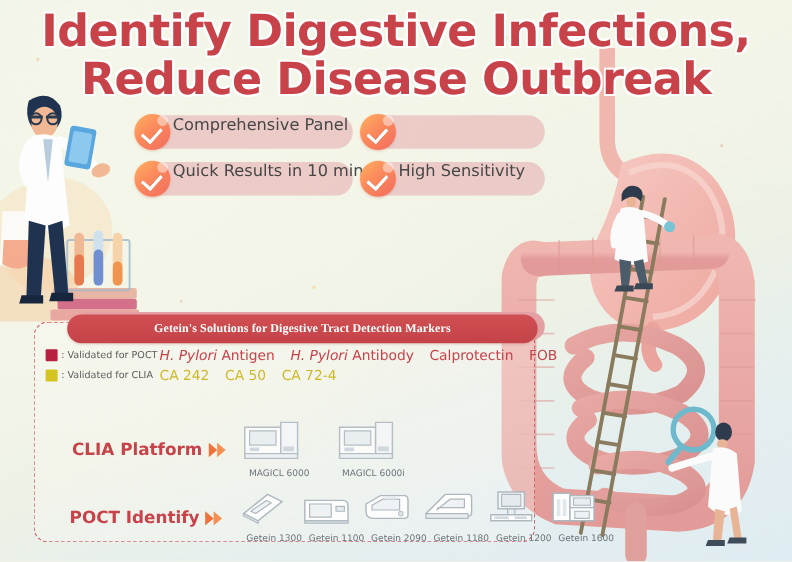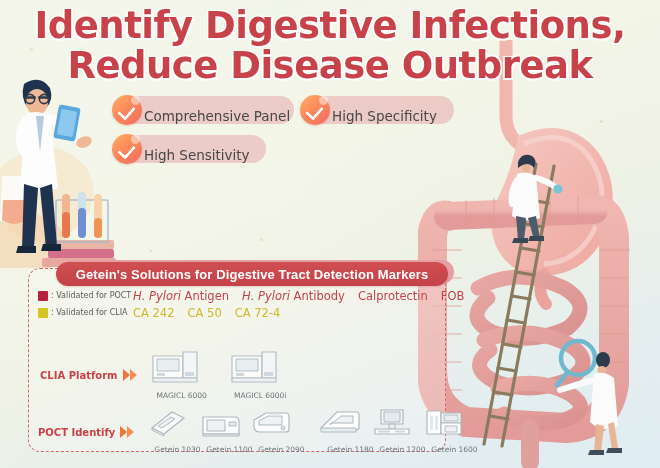--- a/index.html
+++ b/index.html
@@ -35,21 +35,21 @@
       1.6px -1.4px 0 #ffffff,
       -1.4px 1.6px 0 #ffffff;
   }
 
   
   .pills{position:absolute;left:114px;top:96px;width:350px;z-index:18;}
   .pillrow{display:flex;gap:8px;margin-bottom:11px;}
   .pill{
     position:relative;height:28px;border-radius:15px;
     background:rgba(233,187,187,.72);
-    display:flex;align-items:flex-end;
+    display:flex;align-items:flex-start;
     padding:0 14px 0 30px;
     box-sizing:border-box;
   }
   .pill.w1{width:180px;}
   .pill.w2{width:152px;}
   .pill .ptxt{
     font-size:13.5px;color:#474747;white-space:nowrap;
     font-family:"DejaVu Sans","Liberation Sans",sans-serif;
   }
   .chk{
@@ -85,22 +85,22 @@
     border-radius:12px;background:#e4a0a3;z-index:22;
   }
   .banner{
     position:absolute;left:56px;top:262px;width:392px;height:24px;
     border-radius:12px;
     background:linear-gradient(180deg,#cf4f52 0%,#c44348 100%);
     display:flex;align-items:center;justify-content:center;
     z-index:23;box-shadow:0 1px 2px rgba(150,60,60,.2);
   }
   .banner span{
-    font-family:Liberation Sans, sans-serif;
-    font-weight:bold;font-size:13px;color:#fff;letter-spacing:.1px;white-space:nowrap;
+    font-family:Liberation Serif, serif;
+    font-weight:bold;font-size:10px;color:#fff;letter-spacing:.1px;white-space:nowrap;
   }
 
   
   .legend{position:absolute;left:38px;top:288px;z-index:24;}
   .lrow{display:flex;align-items:center;height:15px;margin-bottom:2px;}
   .sw{width:10px;height:10px;border-radius:1px;margin-right:3px;flex:none;}
   .lcap{
     font-size:8px;color:#5c5c5c;white-space:nowrap;width:82px;
     font-family:"DejaVu Sans","Liberation Sans",sans-serif;
   }
@@ -108,21 +108,21 @@
   .mk{font-size:11.5px;margin-right:13px;font-family:"DejaVu Sans","Liberation Sans",sans-serif;}
   .mk i{font-style:italic;}
   .mk.red{color:#c8424a;}
   .mk.gold{color:#cfb828;}
   .mk.blue{color:#3f9ad0;}
 
   
   .plat{position:absolute;z-index:24;display:flex;align-items:center;}
   .plat-label{
     font-family:"DejaVu Sans","Liberation Sans",sans-serif;
-    font-weight:bold;font-size:10px;color:#c8424a;white-space:nowrap;
+    font-weight:bold;font-size:14px;color:#c8424a;white-space:nowrap;margin-left:20px;
   }
   .arrows{display:flex;margin-left:4px;margin-right:6px;}
   .arrows svg{display:block;}
   .devs{display:flex;align-items:flex-end;}
   .dev{text-align:center;}
   .dev .dname{
     font-size:7.5px;color:#6b7478;margin-top:2px;white-space:nowrap;
     font-family:"DejaVu Sans","Liberation Sans",sans-serif;
     padding-left:13px;
   }
@@ -294,24 +294,29 @@
       <div class="pill w1">
         <span class="chk">
             <span class="gloss"></span>
           </span>
         <span class="ptxt">Comprehensive Panel</span>
       </div>
       <div class="pill w2">
         <span class="chk">
             <span class="gloss"></span>
           </span>
-        <span class="ptxt">High Specificity</span>
       </div>
     </div>
     <div class="pillrow">
+      <div class="pill w1">
+        <span class="chk">
+            <span class="gloss"></span>
+          </span>
+        <span class="ptxt">Quick Results in 10 min</span>
+      </div>
       <div class="pill w2">
         <span class="chk">
             <span class="gloss"></span>
           </span>
         <span class="ptxt">High Sensitivity</span>
       </div>
     </div>
     <div class="pillrow">
     </div>
   </div>
@@ -390,21 +395,21 @@
       </svg>
     </span>
     <span class="devs">
 
       <span class="dev" style="width:52px;">
         <svg width="46" height="30" viewBox="0 0 46 30">
           <path d="M8 20 L28 4 L40 10 L20 26 Z" fill="#fdfdfd" stroke="#aeb8be" stroke-width="1.2"></path>
           <path d="M14 18 L27 9 L31 11 L18 20 Z" fill="#eef2f4" stroke="#aeb8be" stroke-width="1"></path>
           <path d="M8 20 L20 26 L20 28 L8 22 Z" fill="#e6ebee" stroke="#aeb8be" stroke-width="1"></path>
         </svg>
-        <span class="dname">Getein 1030</span>
+        <span class="dname">Getein 1300</span>
       </span>
 
       <span class="dev" style="width:52px;">
         <svg width="46" height="30" viewBox="0 0 46 30">
           <path d="M7 9 h32 q4 0 4 5 v12 h-36 z" fill="#fdfdfd" stroke="#aeb8be" stroke-width="1.2"></path>
           <path d="M11 12 h18 v11 h-18 z" fill="#eef2f4" stroke="#aeb8be" stroke-width="1"></path>
           <path d="M33 14 h7 v4 h-7 z" fill="#e4eaed" stroke="#aeb8be" stroke-width=".9"></path>
           <path d="M7 26 h36 v2 h-36 z" fill="#e8edf0" stroke="#aeb8be" stroke-width="1"></path>
         </svg>
         <span class="dname">Getein 1100</span>
@@ -413,21 +418,21 @@
       <span class="dev" style="width:52px;">
         <svg width="46" height="30" viewBox="0 0 46 30">
           <path d="M6 12 L18 5 h20 q3 0 3 4 v12 q0 3 -3 3 h-26 q-6 0 -6 -6 z" fill="#fdfdfd" stroke="#aeb8be" stroke-width="1.2"></path>
           <path d="M11 13 L20 8 h14 v9 h-23 z" fill="#eef2f4" stroke="#aeb8be" stroke-width="1"></path>
           <circle cx="35" cy="20" r="2" fill="#dde4e8" stroke="#aeb8be" stroke-width=".8"></circle>
           <path d="M22 6 h9 v2 h-9 z" fill="#e4eaed"></path>
         </svg>
         <span class="dname">Getein 2090</span>
       </span>
 
-      <span class="dev" style="width:52px;margin-left:17px;">
+      <span class="dev" style="width:52px;">
         <svg width="46" height="30" viewBox="0 0 46 30">
           <path d="M4 20 L20 4 h20 q2 0 2 3 v12 q0 3 -3 3 h-32 z" fill="#fdfdfd" stroke="#aeb8be" stroke-width="1.2"></path>
           <path d="M13 17 L24 8 h12 v7 h-22 z" fill="#eef2f4" stroke="#aeb8be" stroke-width="1"></path>
           <path d="M4 20 h35 v4 h-35 z" fill="#e8edf0" stroke="#aeb8be" stroke-width="1"></path>
         </svg>
         <span class="dname">Getein 1180</span>
       </span>
 
       <span class="dev" style="width:52px;">
         <svg width="46" height="30" viewBox="0 0 46 30">

